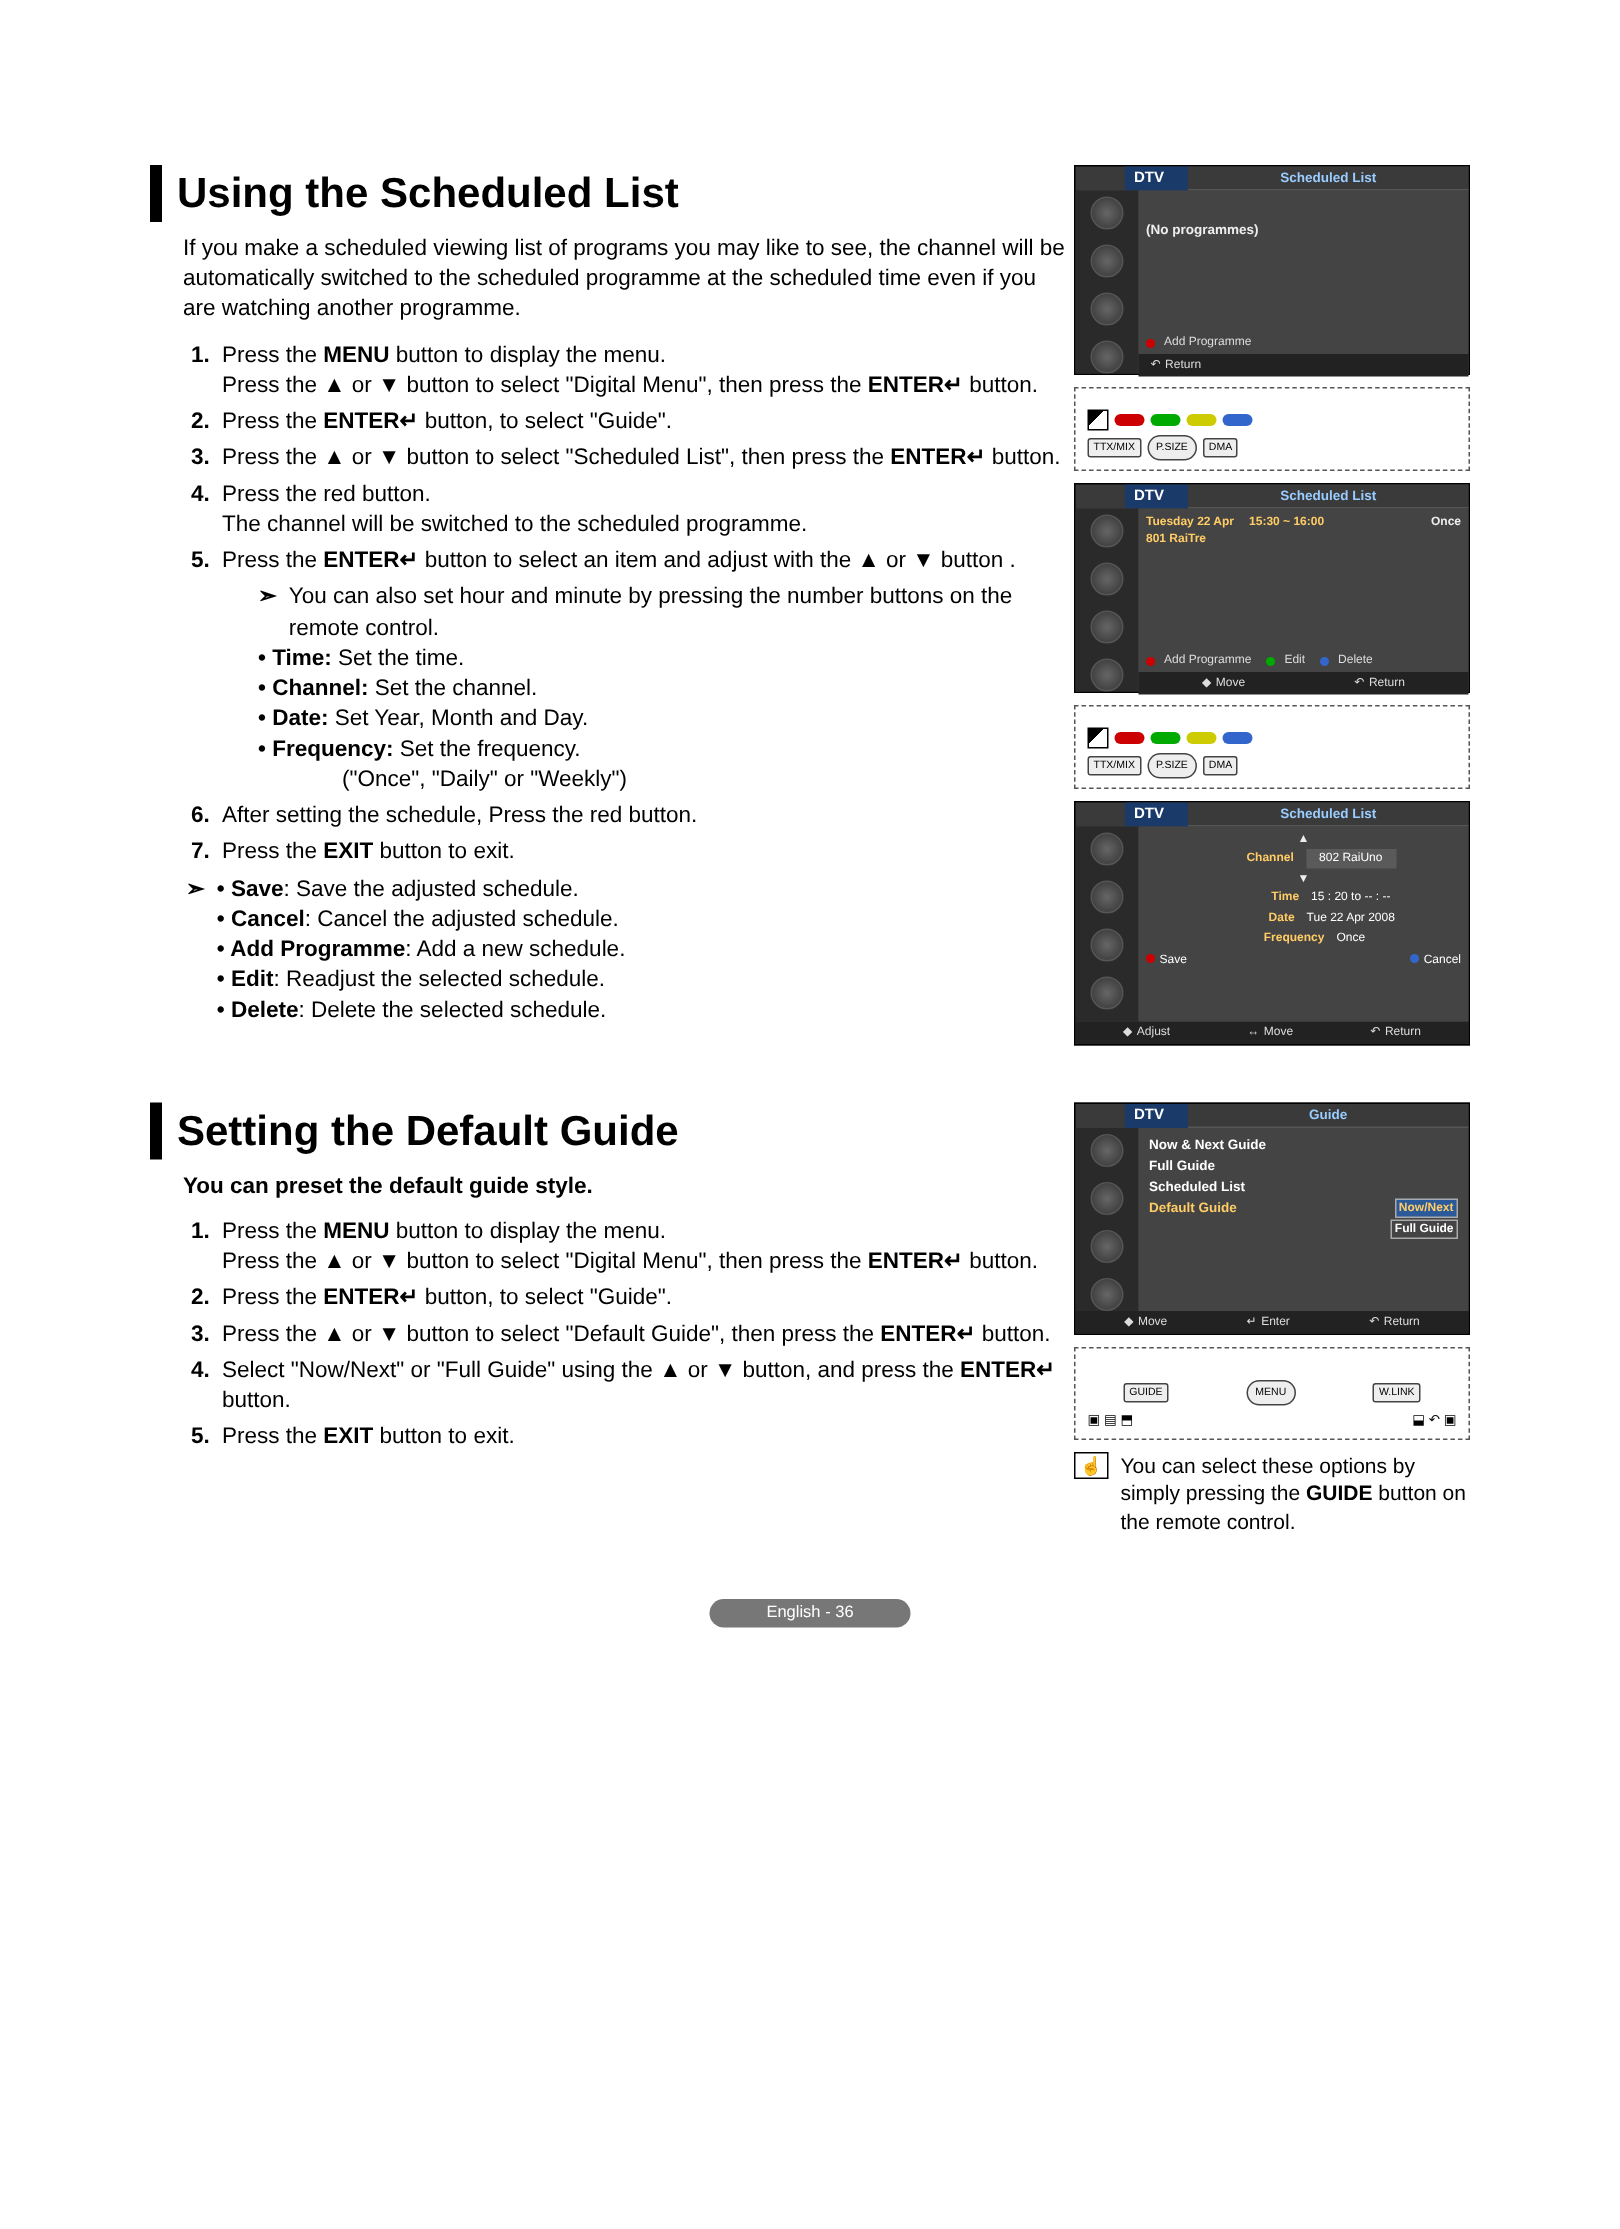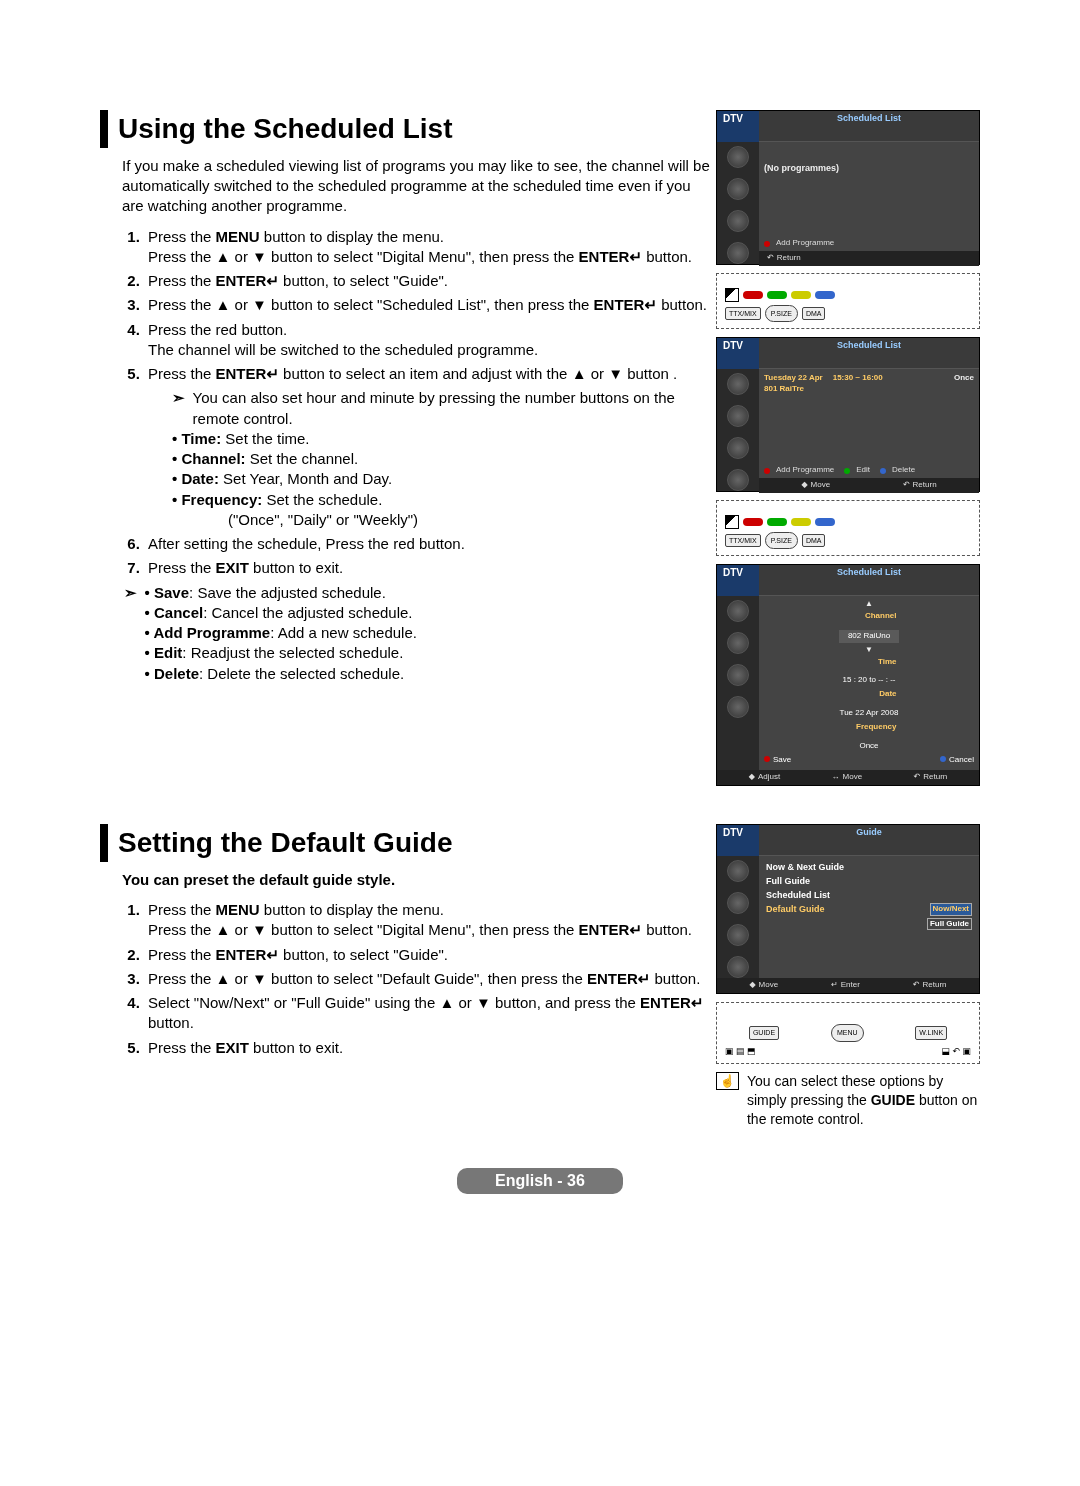--- a/index.html
+++ b/index.html
@@ -37,21 +37,21 @@
   
   .osd {
     background: #3a3a3a;
     color: #fff;
     font-size: 9px;
     border: 1px solid #000;
     margin-bottom: 8px;
     position: relative;
     width: 264px;
   }
-  .osd-header { display: flex; height: 31px; }
+  .osd-header { display: flex; height: 16px; margin-left: 33px; }
   .osd-dtv { background: #1a3a6a; color: #fff; font-weight: bold; padding: 1px 6px; width: 42px; font-size: 10px; }
   .osd-title { background: #3a3a3a; flex: 1; text-align: center; color: #9cf; font-weight: bold; padding-top: 1px; border-bottom: 1px solid #555; }
   .osd-body { display: flex; min-height: 100px; }
   .osd-sidebar { width: 42px; background: #2a2a2a; display: flex; flex-direction: column; align-items: center; padding-top: 4px; gap: 10px; }
   .sb-icon { width: 22px; height: 22px; border: 1px solid #555; border-radius: 50%; background: radial-gradient(#666,#333); }
   .osd-content { flex: 1; padding: 4px 5px; background: #444; position: relative; }
   .osd-footer { background: #222; font-size: 8px; padding: 2px 6px; display: flex; justify-content: space-around; color: #ddd; }
   .osd-footer span { display: inline-flex; align-items: center; gap: 3px; }
   .dot-red::before { content:""; width:6px; height:6px; background:#c00; border-radius:50%; display:inline-block; margin-right:3px;}
   .dot-green::before { content:""; width:6px; height:6px; background:#0a0; border-radius:50%; display:inline-block; margin-right:3px;}
@@ -75,38 +75,38 @@
   .rbtn { border: 1px solid #444; font-size: 7px; padding: 1px 3px; border-radius: 2px; background:#eee; }
   .rbtn.round { border-radius: 10px; padding: 3px 5px; }
   .r-window { width:14px; height:14px; border:1px solid #000; background: linear-gradient(135deg,#000 40%, #fff 40%); }
   .r-cluster { display:flex; gap:4px; align-items:center; }
   .pill-red { width:20px; height:8px; background:#c00; border-radius:4px; }
   .pill-grn { width:20px; height:8px; background:#0a0; border-radius:4px; }
   .pill-yel { width:20px; height:8px; background:#cc0; border-radius:4px; }
   .pill-blu { width:20px; height:8px; background:#36c; border-radius:4px; }
 
   
-  .form-row { display:flex; align-items:center; gap:8px; justify-content:center; margin:3px 0; font-size:8px;flex-direction:column; }
+  .form-row { display:flex; align-items:center; gap:8px; justify-content:center; margin:3px 0; font-size:8px; }
   .form-row .lbl { width:55px; text-align:right; color:#ffcc66; font-weight:bold; }
   .form-row .val { color:#fff; }
   .val-box { background:#5a5a5a; padding:1px 4px; min-width:60px; text-align:center; }
   .tri { color:#eee; font-size:8px; text-align:center; line-height:1; }
 
   
   .glist { font-size:9px; font-weight:bold; color:#fff; }
   .glist div { padding:1px 2px; }
   .glist .sel { color:#ffcc66; }
   .opt-box { float:right; border:1px solid #aaa; padding:0 2px; font-size:8px; margin-left:6px; color:#fff; }
   .opt-box.sel { background:#2a5a9a; }
 
   .tip-row { display:flex; gap:8px; width:264px; margin-top:6px; font-size:14px; }
   .tip-icon { border:1px solid #000; padding:0 3px; font-size:12px; height:18px; }
 
   .page-num { text-align:center; margin-top:40px; }
-  .page-pill { background:#777; color:#fff; border-radius:10px; padding:2px 38px; font-size:16px; font-weight:bold; display:inline-block; }
+  .page-pill { background:#777; color:#fff; border-radius:10px; padding:2px 38px; font-size:11px; font-weight:normal; display:inline-block; }
 
   .enter-glyph { font-family: Arial; font-weight:bold; }
 </style>
 </head>
 <body>
 
 <div class="two-col">
   <div class="left-col">
     <div class="section-heading">Using the Scheduled List</div>
     <p class="intro">If you make a scheduled viewing list of programs you may like to see, the channel will be automatically switched to the scheduled programme at the scheduled time even if you are watching another programme.</p>
@@ -129,21 +129,21 @@
       <li>
         <span>Press the </span><b><span>ENTER</span><span class="enter-glyph">↵</span></b><span> button to select an item and adjust with the ▲ or ▼ button .</span>
         <div class="note-row">
           <span class="arrow-icon">➣</span>
           <span>You can also set hour and minute by pressing the number buttons on the remote control.</span>
         </div>
         <ul class="bullets">
           <li><b>Time:</b><span> Set the time.</span></li>
           <li><b>Channel:</b><span> Set the channel.</span></li>
           <li><b>Date:</b><span> Set Year, Month and Day.</span></li>
-          <li><b>Frequency:</b><span> Set the schedule.</span></li>
+          <li><b>Frequency:</b><span> Set the frequency.</span></li>
         </ul>
         <div class="indent2">("Once", "Daily" or "Weekly")</div>
       </li>
       <li>After setting the schedule, Press the red button.</li>
       <li>
         <span>Press the </span><b>EXIT</b><span> button to exit.</span>
       </li>
     </ol>
 
     <div class="note-row">

